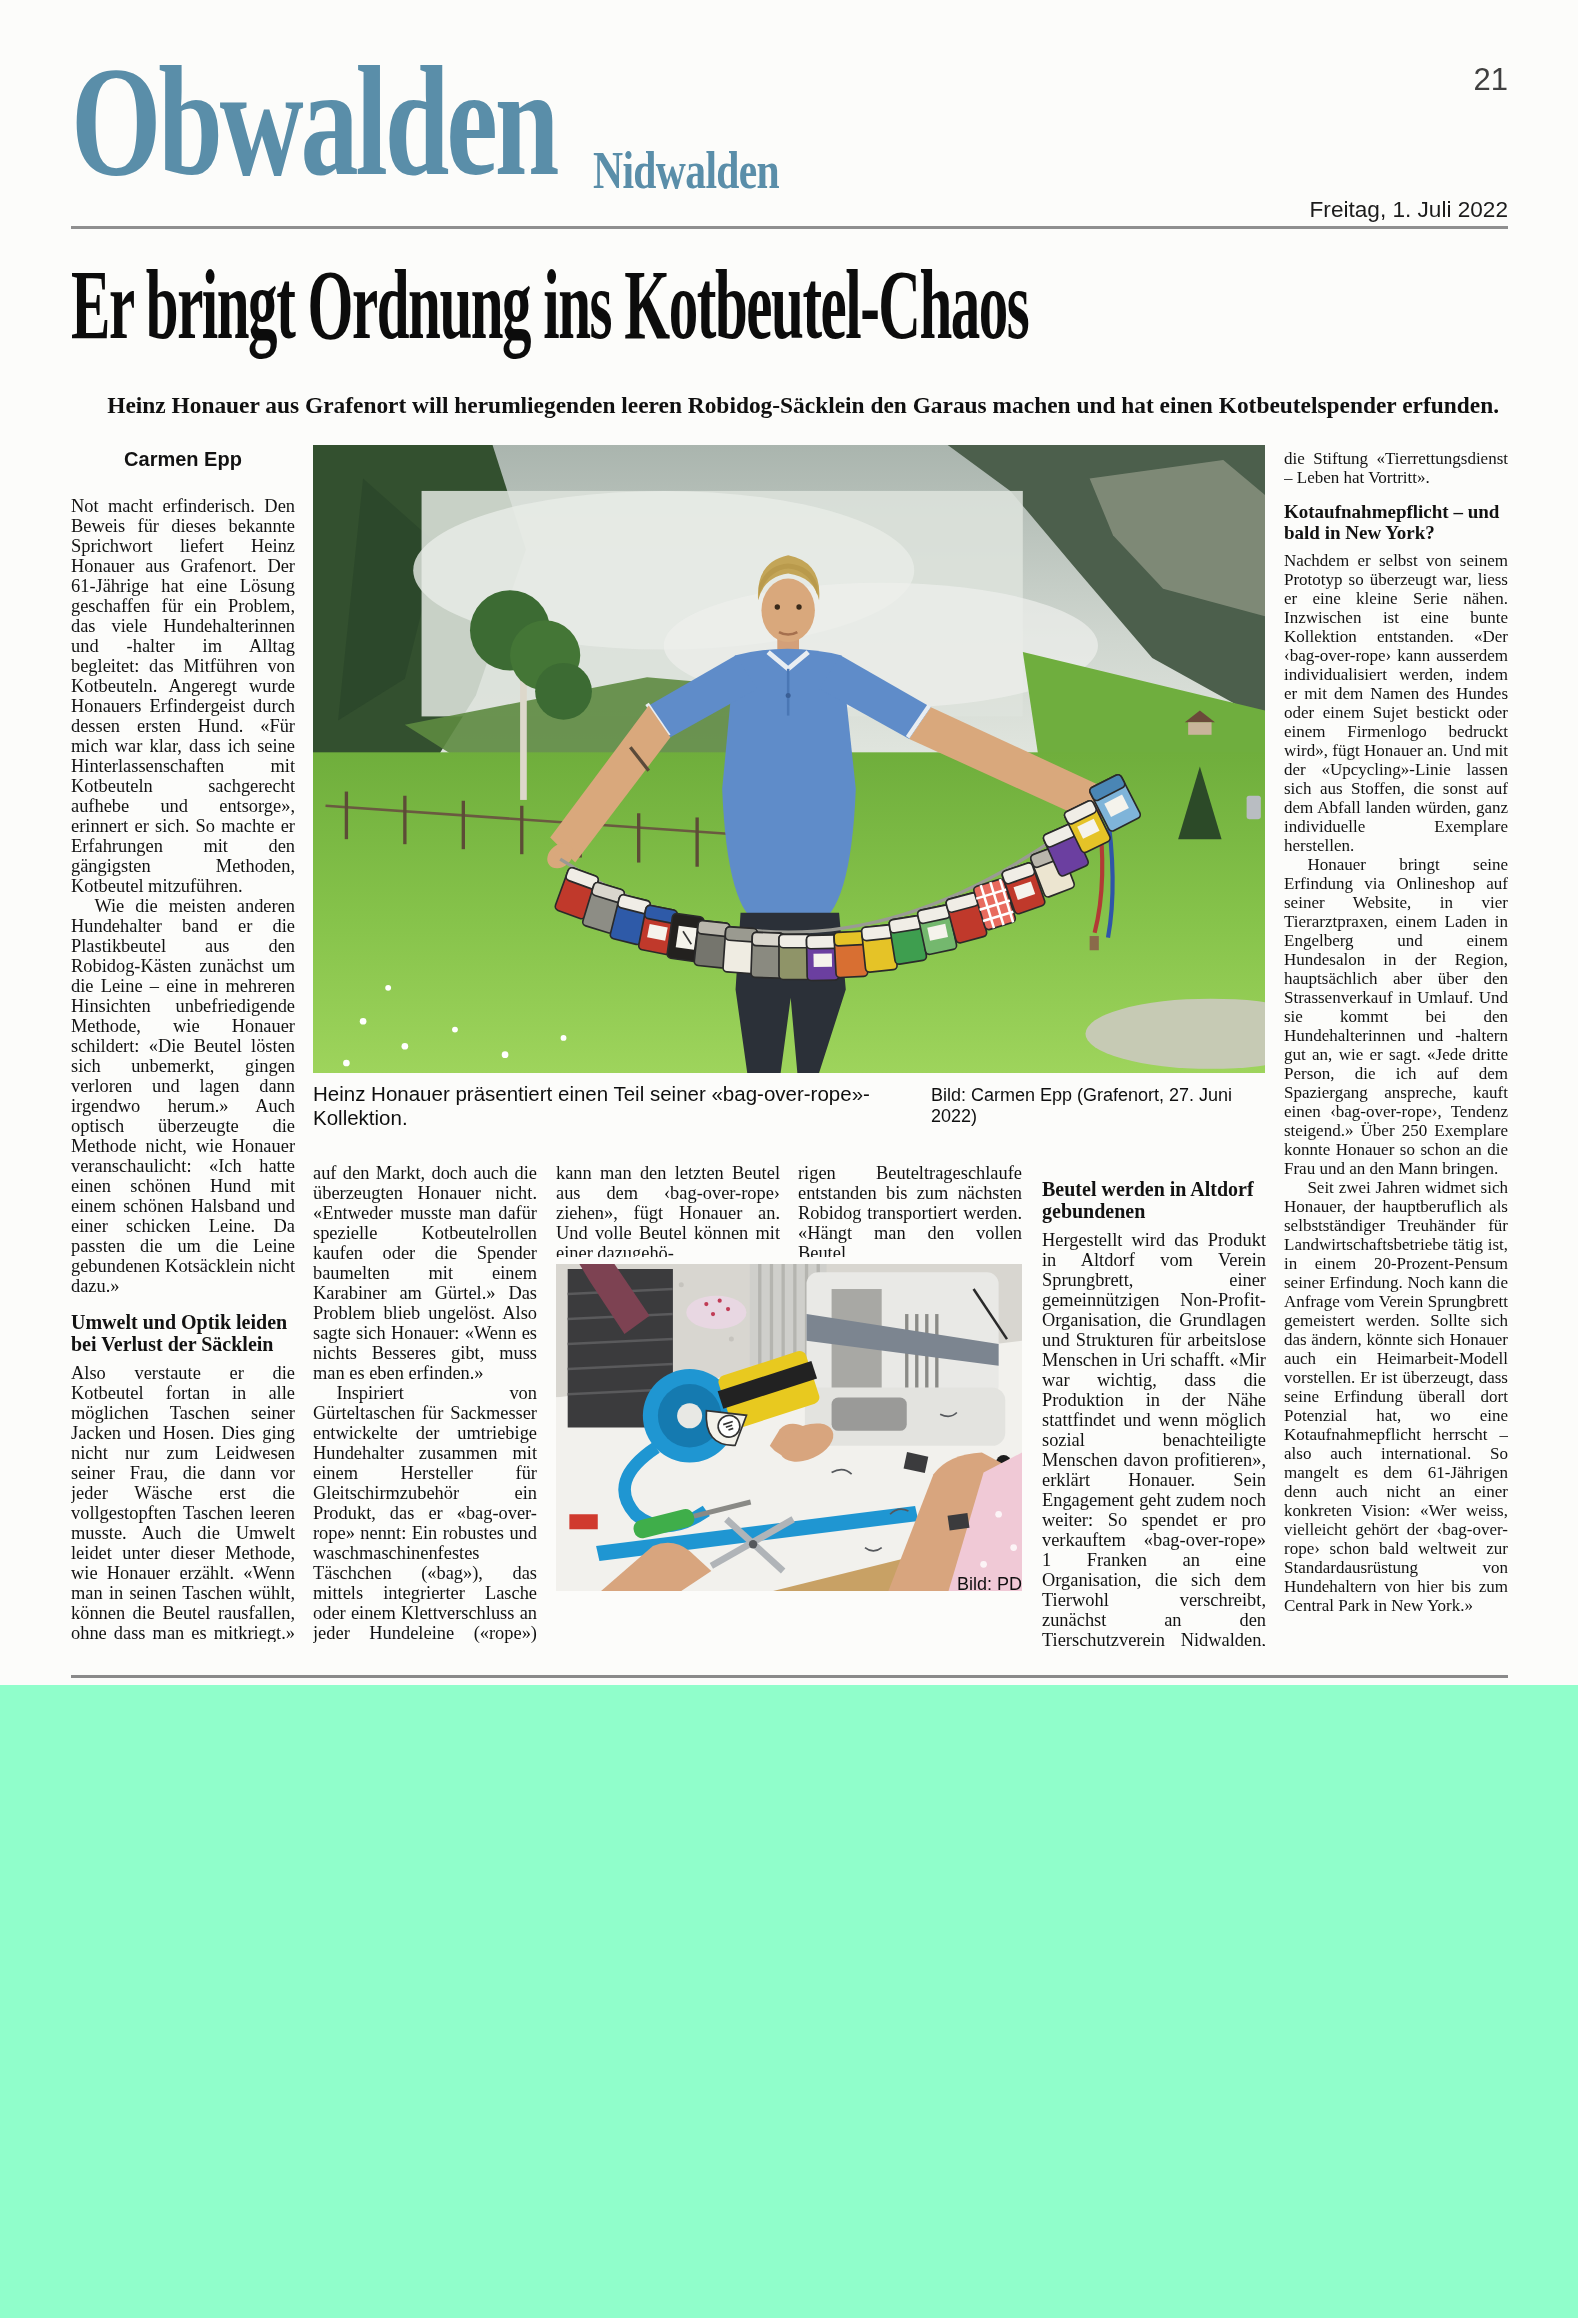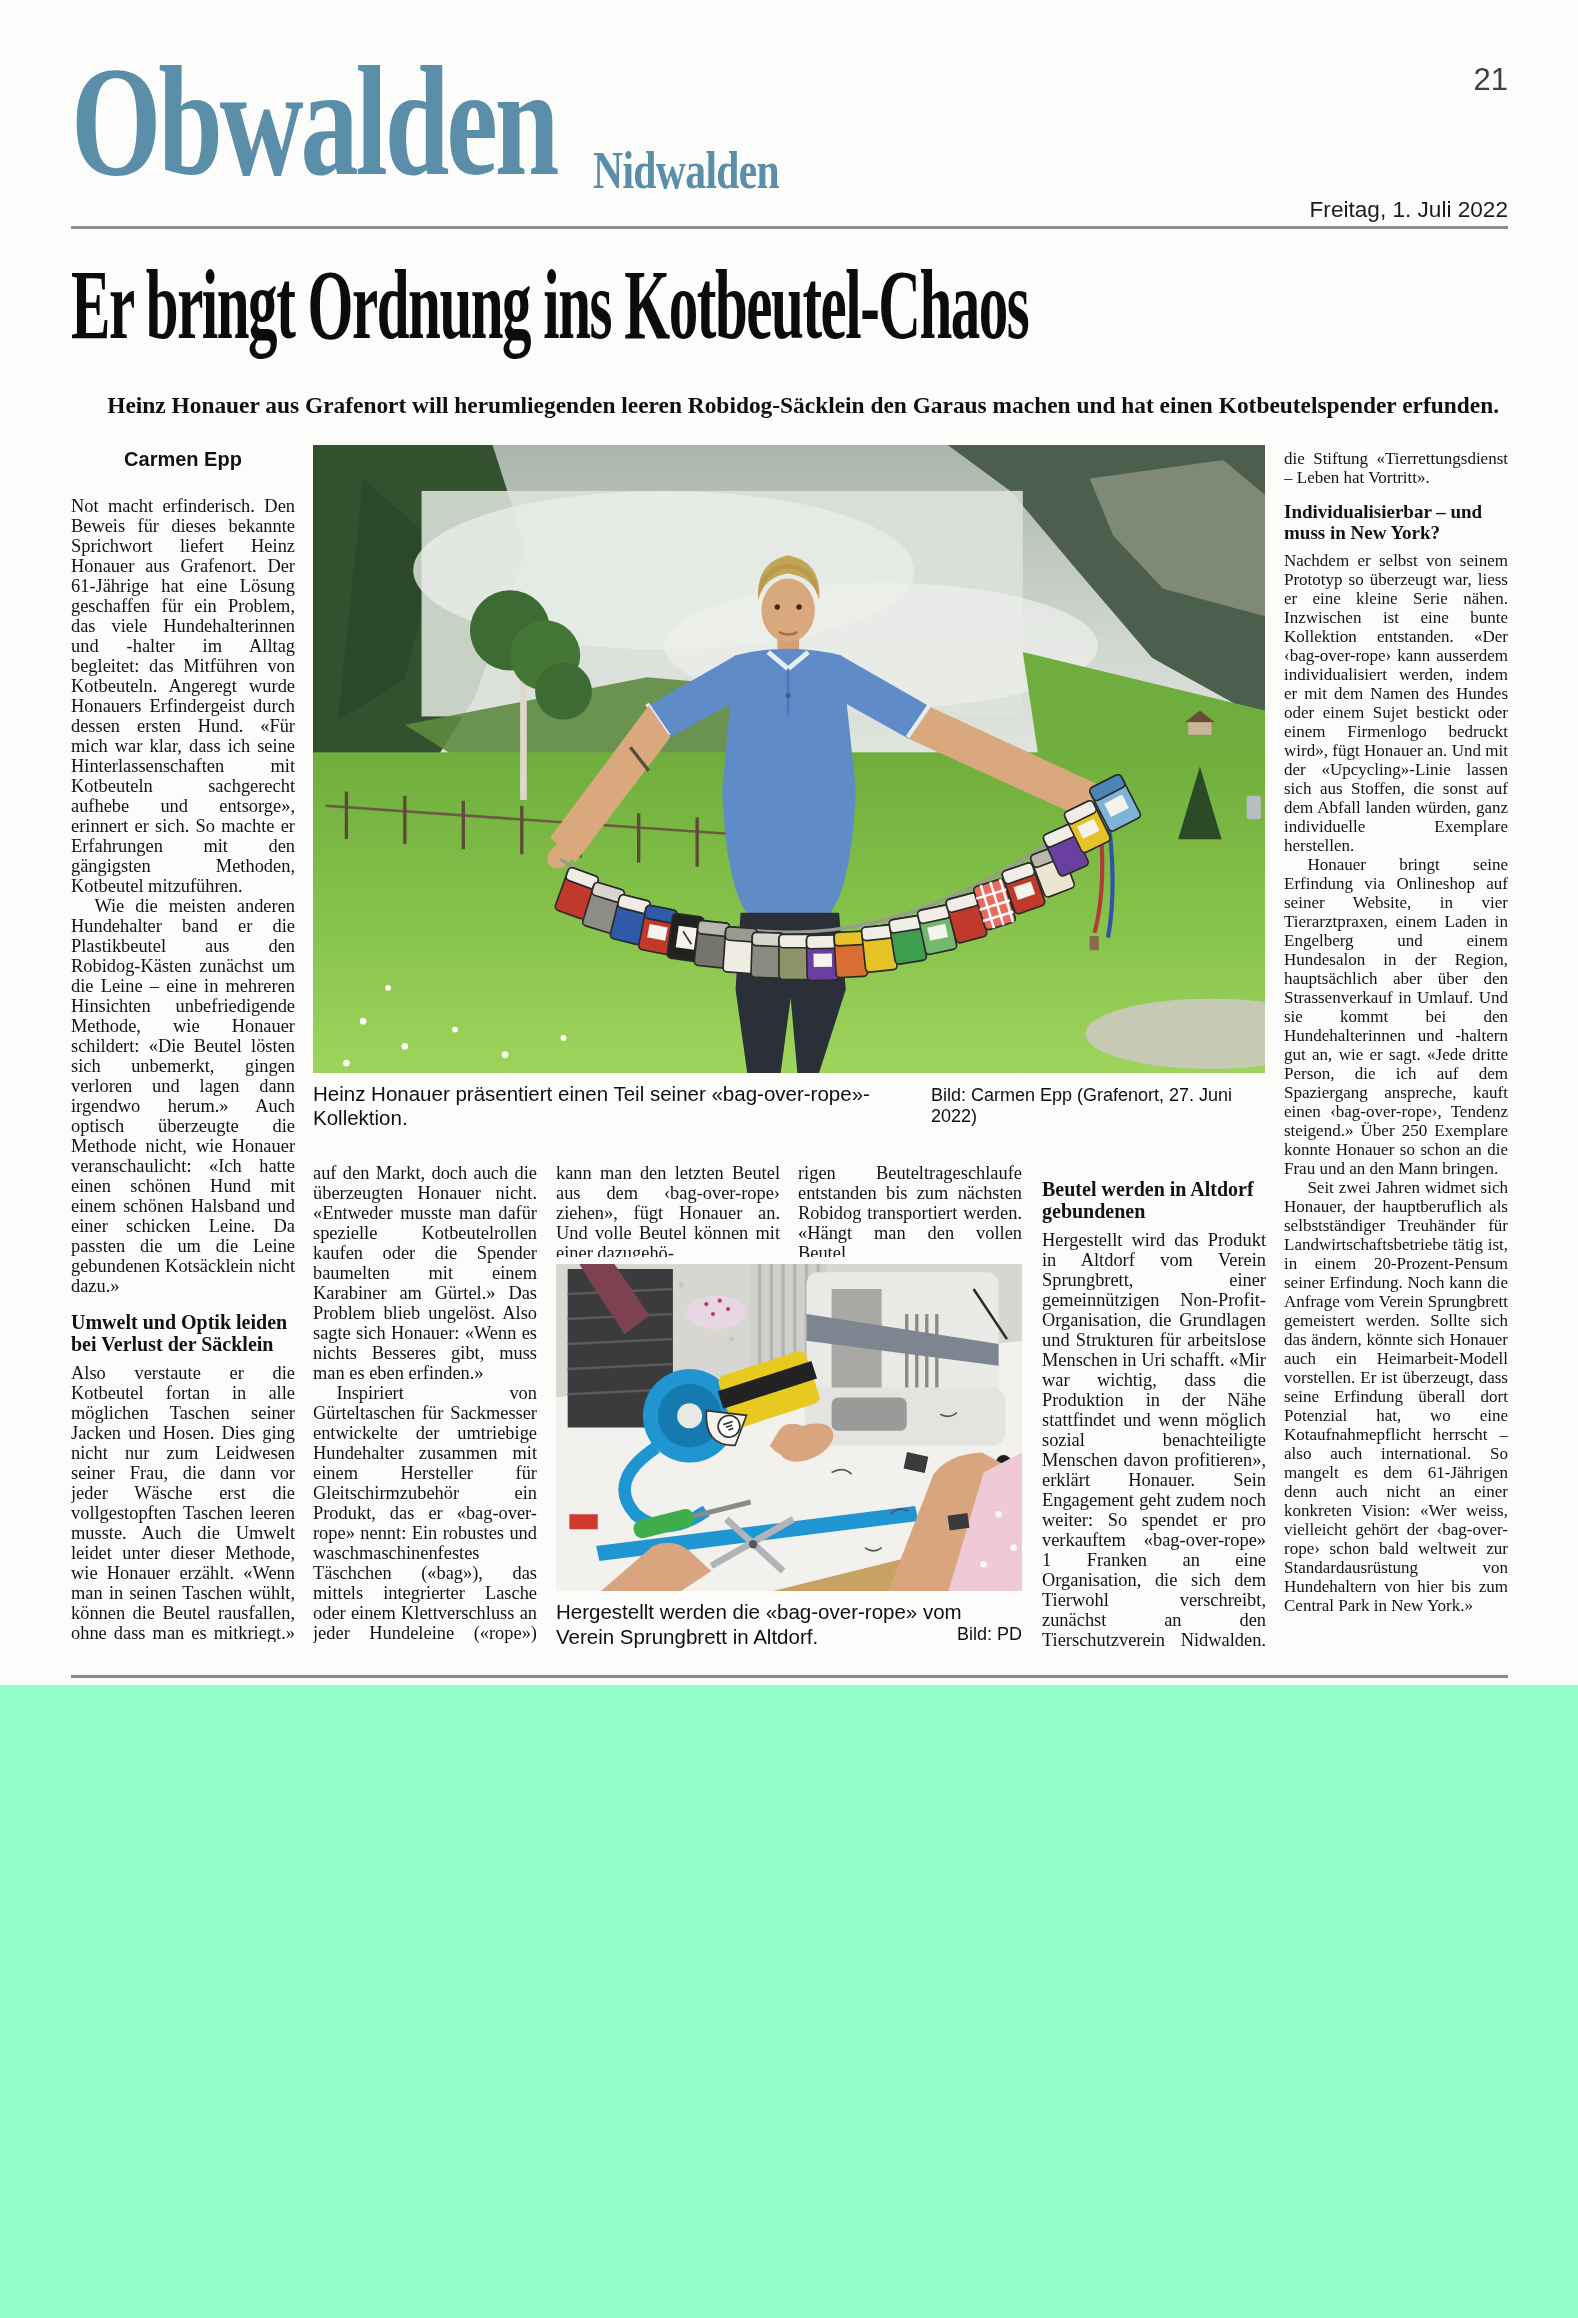--- a/index.html
+++ b/index.html
@@ -88,21 +88,21 @@
     </div>
   <div class="col" id="col4">
       <p class="">rigen Beuteltrageschlaufe entstanden bis zum nächsten Robidog transportiert werden. «Hängt man den vollen Beutel</p>
     </div>
   <div class="col" id="col5">
       <h3 class="crosshead">Beutel werden in Altdorf gebundenen</h3>
       <p class="">Hergestellt wird das Produkt in Altdorf vom Verein Sprungbrett, einer gemeinnützigen Non-Profit-Organisation, die Grundlagen und Strukturen für arbeitslose Menschen in Uri schafft. «Mir war wichtig, dass die Produktion in der Nähe stattfindet und wenn möglich sozial benachteiligte Menschen davon profitieren», erklärt Honauer. Sein Engagement geht zudem noch weiter: So spendet er pro verkauftem «bag-over-rope» 1 Franken an eine Organisation, die sich dem Tierwohl verschreibt, zunächst an den Tierschutzverein Nidwalden, nun an</p>
     </div>
   <div class="col" id="col6">
       <p class="">die Stiftung «Tierrettungsdienst – Leben hat Vortritt».</p>
-      <h3 class="crosshead">Individualisierbar – und muss in New York?</h3>
+      <h3 class="crosshead">Kotaufnahmepflicht – und bald in New York?</h3>
       <p class="">Nachdem er selbst von seinem Prototyp so überzeugt war, liess er eine kleine Serie nähen. Inzwischen ist eine bunte Kollektion entstanden. «Der ‹bag-over-rope› kann ausserdem individualisiert werden, indem er mit dem Namen des Hundes oder einem Sujet bestickt oder einem Firmenlogo bedruckt wird», fügt Honauer an. Und mit der «Upcycling»-Linie lassen sich aus Stoffen, die sonst auf dem Abfall landen würden, ganz individuelle Exemplare herstellen.</p>
       <p class="indent">Honauer bringt seine Erfindung via Onlineshop auf seiner Website, in vier Tierarztpraxen, einem Laden in Engelberg und einem Hundesalon in der Region, hauptsächlich aber über den Strassenverkauf in Umlauf. Und sie kommt bei den Hundehalterinnen und -haltern gut an, wie er sagt. «Jede dritte Person, die ich auf dem Spaziergang anspreche, kauft einen ‹bag-over-rope›, Tendenz steigend.» Über 250 Exemplare konnte Honauer so schon an die Frau und an den Mann bringen.</p>
       <p class="indent">Seit zwei Jahren widmet sich Honauer, der hauptberuflich als selbstständiger Treuhänder für Landwirtschaftsbetriebe tätig ist, in einem 20-Prozent-Pensum seiner Erfindung. Noch kann die Anfrage vom Verein Sprungbrett gemeistert werden. Sollte sich das ändern, könnte sich Honauer auch ein Heimarbeit-Modell vorstellen. Er ist überzeugt, dass seine Erfindung überall dort Potenzial hat, wo eine Kotaufnahmepflicht herrscht – also auch international. So mangelt es dem 61-Jährigen denn auch nicht an einer konkreten Vision: «Wer weiss, vielleicht gehört der ‹bag-over-rope› schon bald weltweit zur Standardausrüstung von Hundehaltern von hier bis zum Central Park in New York.»</p>
     </div>
 
   <div class="photo-main">
     <svg viewBox="0 0 1140 752" preserveAspectRatio="none">
       <defs>
         <linearGradient id="sky" x1="0" y1="0" x2="0" y2="1">
           <stop offset="0" stop-color="#aab5ae"></stop>
@@ -403,21 +403,20 @@
           <path d="M400,300 q10,-10 22,-4" fill="none"></path>
           <path d="M460,180 q12,6 20,-2" fill="none"></path>
           <path d="M370,340 q10,8 20,0" fill="none"></path>
         </g>
       <rect x="418" y="228" width="26" height="20" fill="#3b3b3d" transform="rotate(12 431 238)"></rect>
       <rect x="470" y="300" width="24" height="18" fill="#3b3b3d" transform="rotate(-8 482 309)"></rect>
     </svg>
   </div>
 
   <div class="caption2">
-    <span>Hergestellt werden die «bag-over-rope» vom Verein Sprungbrett in Altdorf.</span>
     <span class="caption-credit">Bild: PD</span>
   </div>
 
   <div class="bottom-rule"></div>
   <div class="ad-block"></div>
 
 </div>
 
 
 </body></html>

